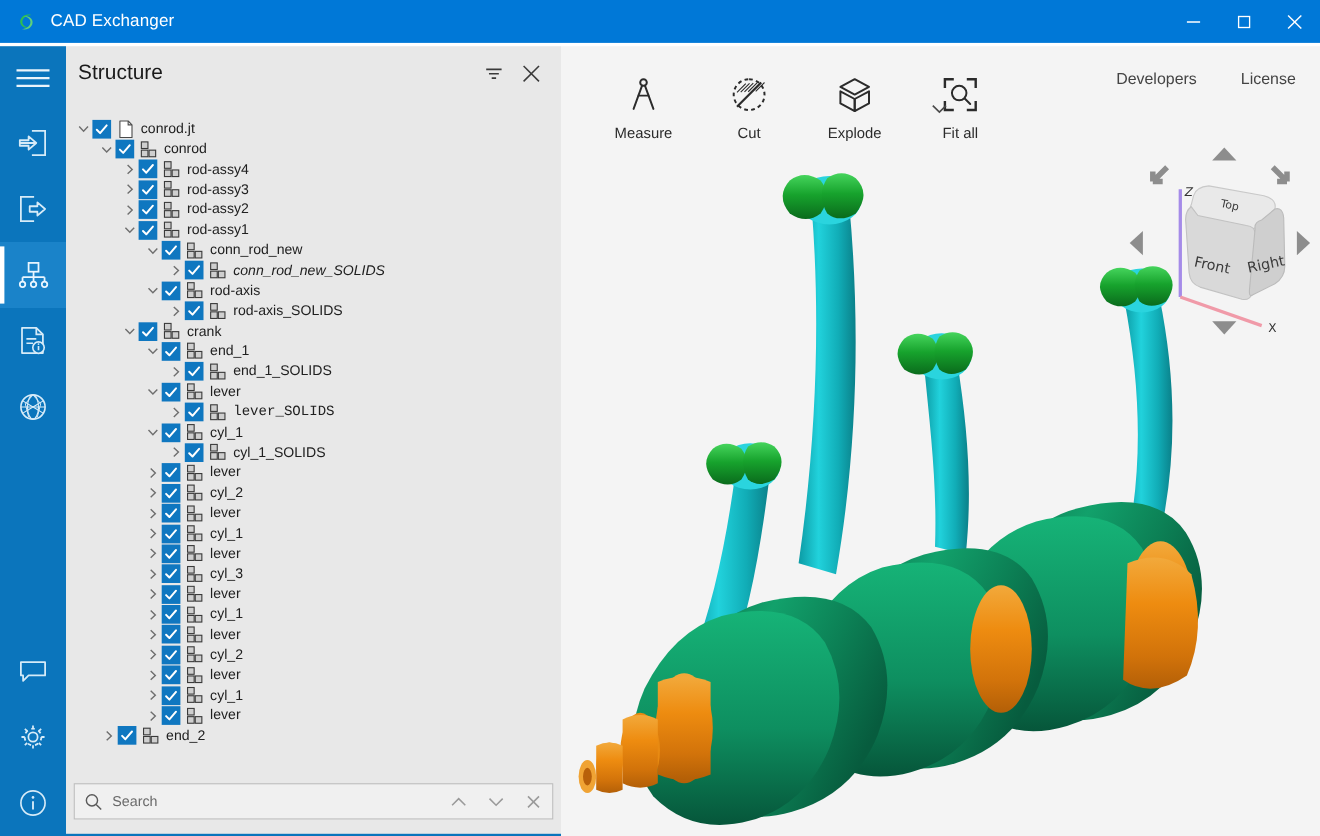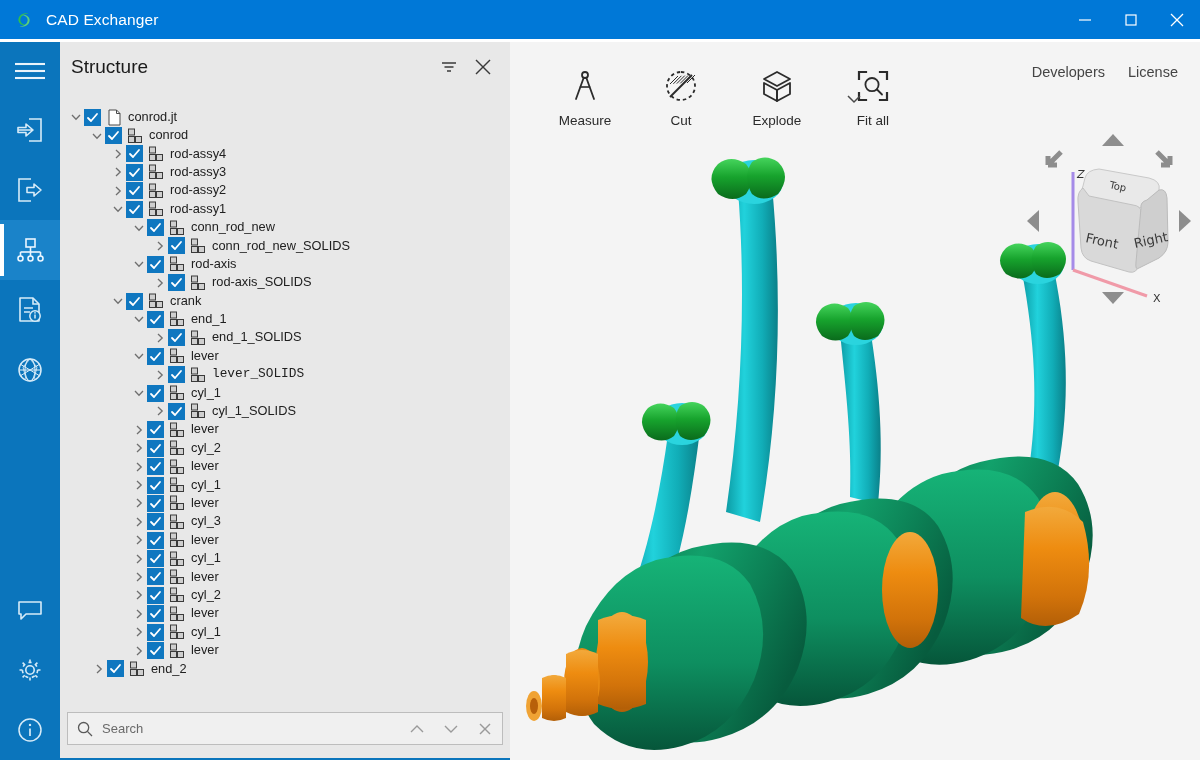--- a/index.html
+++ b/index.html
@@ -109,21 +109,21 @@
     background: #F4F4F4; overflow: hidden;
   }
   .toolbar {
     position: absolute; top: 18px; left: 40px; display: flex; gap: 26px;
   }
   .tool { width: 70px; display: flex; flex-direction: column; align-items: center; }
   .tool-ic { height: 52px; display: flex; align-items: center; justify-content: center; color: #2b2b2b; }
   .tool-lb { font-size: 13.5px; color: #2b2b2b; margin-top: 1px; }
   .tool-caret { position: absolute; left: 334px; top: 47px; color:#4a4a4a; }
 
-  .toplinks { position: absolute; top: 22px; right: 22px; display: flex; gap: 23px; }
+  .toplinks { position: absolute; top: 22px; right: 22px; display: flex; gap: 40px; }
   .toplink { font-size: 14.5px; color: #444444; }
 
   
   .cube-wrap { position: absolute; left: 515px; top: 88px; width: 180px; height: 190px; }
   .nav-arrow { position: absolute; color: #8a8a8a; }
   .cube-svg { position: absolute; left: 0; top: 0; }
 </style>
 </head>
 <body>
 
@@ -394,21 +394,21 @@
           </div>
           <div class="nicon">
             <svg width="17" height="16" viewBox="0 0 17 16">
               <rect x="1.5" y="1" width="6" height="6" fill="#CFCFCF" stroke="#3a3a3a" stroke-width="1"></rect>
               <rect x="1.5" y="8.5" width="6" height="6" fill="#CFCFCF" stroke="#3a3a3a" stroke-width="1"></rect>
               <rect x="8.5" y="8.5" width="6" height="6" fill="#CFCFCF" stroke="#3a3a3a" stroke-width="1"></rect>
             </svg>
           </div>
           <span class="label">conn_rod_new</span>
         </div>
-        <div class="row" style="padding-left: 92px;">
+        <div class="row" style="padding-left: 92px; font-style: italic;">
           <div class="twisty">
             <svg width="12" height="12" viewBox="0 0 12 12">
               <path d="M4 2 L8.2 6 L4 10" fill="none" stroke="#6f6f6f" stroke-width="1.3"></path>
             </svg>
           </div>
           <div class="cbox">
             <svg width="13" height="13" viewBox="0 0 13 13">
               <path d="M2 7 L5 10 L11 3" fill="none" stroke="#ffffff" stroke-width="1.8" stroke-linecap="round" stroke-linejoin="round"></path>
             </svg>
           </div>

